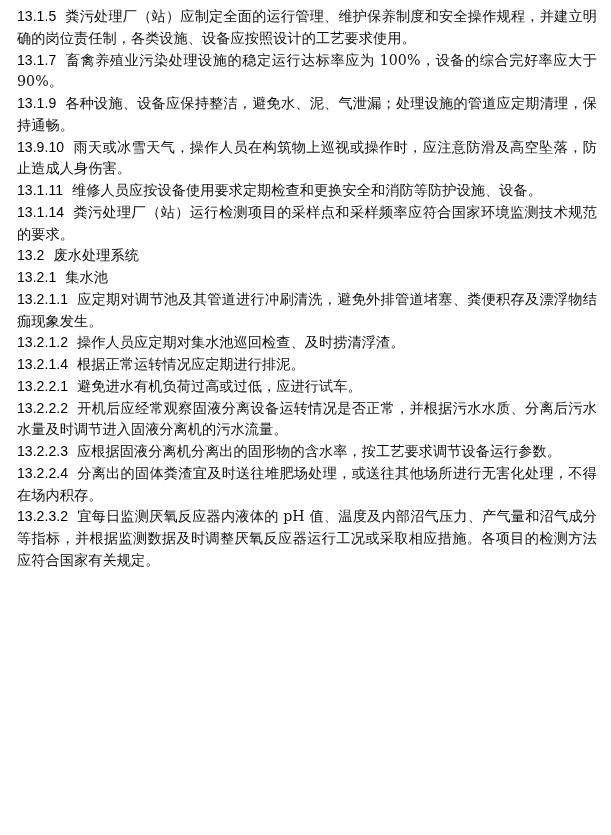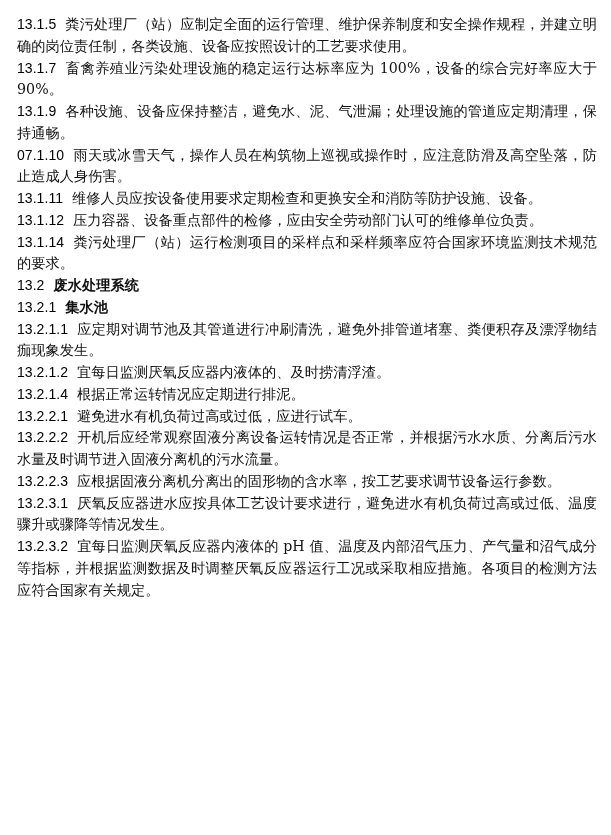--- a/index.html
+++ b/index.html
@@ -7,55 +7,53 @@
   .page {
     position: relative;
     width: 611px;
     height: 638px;
     box-sizing: border-box;
     padding: 6px 14px 0 17px;
     font-family: "DejaVu Serif", "Liberation Serif", serif;
     font-size: 14.2px;
     line-height: 21.75px;
     color: #111111;
-    margin-top: 8px;
   }
   .para {
     margin: 0;
     text-align: justify;
     text-align-last: left;
     letter-spacing: 0.05px;
   }
   .num {
     font-family: "Liberation Sans", "DejaVu Sans", sans-serif;
     font-size: 14px;
     color: #000;
     margin-right: 9px;
   }
   .heading .title {
     font-family: "DejaVu Sans", "Liberation Sans", sans-serif;
-    font-weight: bold;
+    font-weight: normal;
   }
   .body-text { }
 </style>
 </head>
 <body>
 
 <div class="page">
   <p class="para"><span class="num">13.1.5</span><span class="body-text">粪污处理厂（站）应制定全面的运行管理、维护保养制度和安全操作规程，并建立明确的岗位责任制，各类设施、设备应按照设计的工艺要求使用。</span></p>
   <p class="para"><span class="num">13.1.7</span><span class="body-text">畜禽养殖业污染处理设施的稳定运行达标率应为 100%，设备的综合完好率应大于 90%。</span></p>
   <p class="para"><span class="num">13.1.9</span><span class="body-text">各种设施、设备应保持整洁，避免水、泥、气泄漏；处理设施的管道应定期清理，保持通畅。</span></p>
-  <p class="para"><span class="num">07.1.10</span><span class="body-text">雨天或冰雪天气，操作人员在构筑物上巡视或操作时，应注意防滑及高空坠落，防止造成人身伤害。</span></p>
+  <p class="para"><span class="num">13.9.10</span><span class="body-text">雨天或冰雪天气，操作人员在构筑物上巡视或操作时，应注意防滑及高空坠落，防止造成人身伤害。</span></p>
   <p class="para"><span class="num">13.1.11</span><span class="body-text">维修人员应按设备使用要求定期检查和更换安全和消防等防护设施、设备。</span></p>
-  <p class="para"><span class="num">13.1.12</span><span class="body-text">压力容器、设备重点部件的检修，应由安全劳动部门认可的维修单位负责。</span></p>
   <p class="para"><span class="num">13.1.14</span><span class="body-text">粪污处理厂（站）运行检测项目的采样点和采样频率应符合国家环境监测技术规范的要求。</span></p>
   <p class="para heading"><span class="num">13.2</span><span class="title">废水处理系统</span></p>
   <p class="para heading"><span class="num">13.2.1</span><span class="title">集水池</span></p>
   <p class="para"><span class="num">13.2.1.1</span><span class="body-text">应定期对调节池及其管道进行冲刷清洗，避免外排管道堵塞、粪便积存及漂浮物结痂现象发生。</span></p>
-  <p class="para"><span class="num">13.2.1.2</span><span class="body-text">宜每日监测厌氧反应器内液体的、及时捞清浮渣。</span></p>
+  <p class="para"><span class="num">13.2.1.2</span><span class="body-text">操作人员应定期对集水池巡回检查、及时捞清浮渣。</span></p>
   <p class="para"><span class="num">13.2.1.4</span><span class="body-text">根据正常运转情况应定期进行排泥。</span></p>
   <p class="para"><span class="num">13.2.2.1</span><span class="body-text">避免进水有机负荷过高或过低，应进行试车。</span></p>
   <p class="para"><span class="num">13.2.2.2</span><span class="body-text">开机后应经常观察固液分离设备运转情况是否正常，并根据污水水质、分离后污水水量及时调节进入固液分离机的污水流量。</span></p>
   <p class="para"><span class="num">13.2.2.3</span><span class="body-text">应根据固液分离机分离出的固形物的含水率，按工艺要求调节设备运行参数。</span></p>
-  <p class="para"><span class="num">13.2.3.1</span><span class="body-text">厌氧反应器进水应按具体工艺设计要求进行，避免进水有机负荷过高或过低、温度骤升或骤降等情况发生。</span></p>
+  <p class="para"><span class="num">13.2.2.4</span><span class="body-text">分离出的固体粪渣宜及时送往堆肥场处理，或送往其他场所进行无害化处理，不得在场内积存。</span></p>
   <p class="para"><span class="num">13.2.3.2</span><span class="body-text">宜每日监测厌氧反应器内液体的 pH 值、温度及内部沼气压力、产气量和沼气成分等指标，并根据监测数据及时调整厌氧反应器运行工况或采取相应措施。各项目的检测方法应符合国家有关规定。</span></p>
 
 </div>
 
 </body></html>

